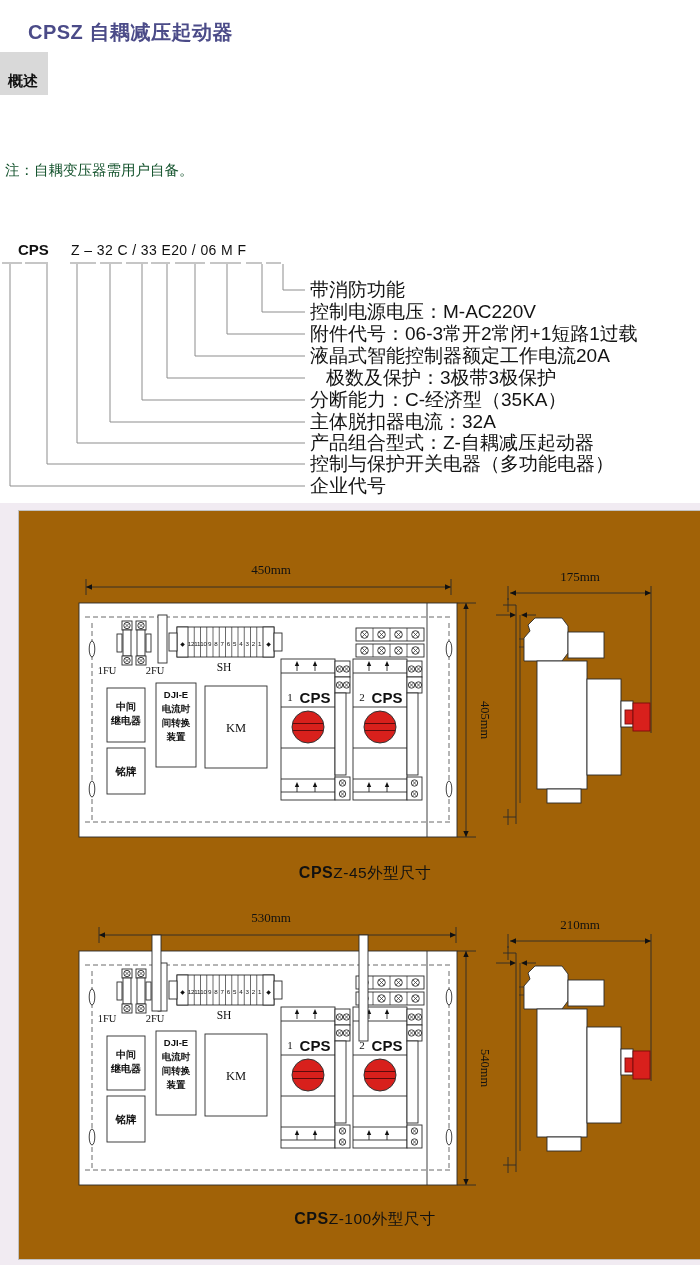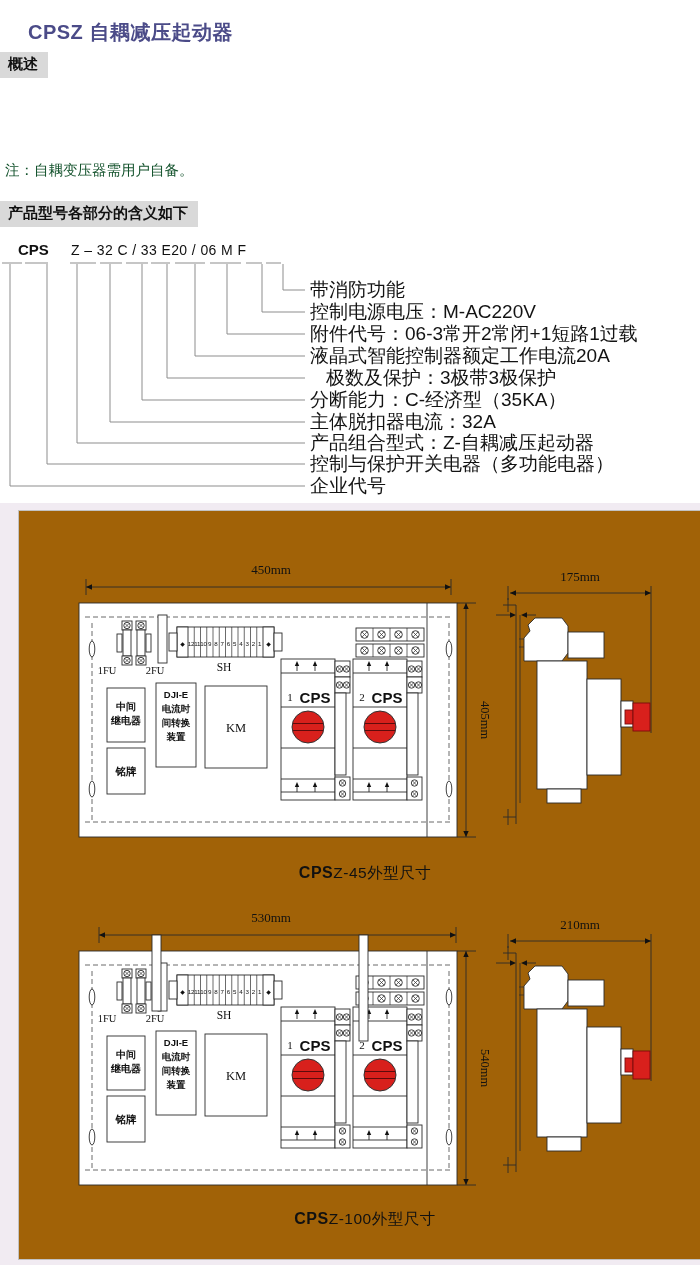--- a/index.html
+++ b/index.html
@@ -1,20 +1,20 @@
 <!DOCTYPE html>
 <html><head>
 <meta charset="utf-8">
 <style>
   html,body{margin:0;padding:0;}
   body{font-family:"Liberation Sans",sans-serif;background:#fff;}
   .page{position:relative;width:700px;height:1265px;background:#ffffff;overflow:hidden;}
   .title{position:absolute;left:28px;top:6px;font-size:20px;font-weight:bold;letter-spacing:.5px;}
   .badge{position:absolute;left:0;display:inline-block;background:#d9d9d9;color:#111;
-         font-size:15px;font-weight:bold;padding:3px 10px 4px 8px;}
+         font-size:15px;font-weight:bold;padding:20px 10px 4px 8px;}
   #badge-overview{top:52px;}
   #badge-model{top:201px;}
   .body-text{position:absolute;left:5px;top:90px;width:691px;height:69px;overflow:hidden;
              font-size:14.5px;line-height:23px;color:#151515;text-align:justify;}
   .body-text b{font-family:"Liberation Sans",sans-serif;}
   .note-text{position:absolute;left:5px;top:159px;width:691px;font-size:14.5px;line-height:23px;color:#14532d;}
   .model{position:absolute;left:0;top:238px;width:700px;height:265px;}
   .model svg{position:absolute;left:0;top:0;}
   .code-prefix{position:absolute;left:18px;top:3px;font-size:15px;font-weight:bold;color:#111;}
   .code-rest{position:absolute;left:71px;top:4px;font-size:14px;color:#111;letter-spacing:.4px;}
@@ -33,21 +33,20 @@
 <body>
 
 <div class="page">
 
   <h1 class="title" style="color: rgb(75, 75, 136);">CPSZ 自耦减压起动器</h1>
 
   <div class="badge" id="badge-overview">概述</div>
 
   <div class="note-text">注：自耦变压器需用户自备。</div>
 
-  <div class="badge" id="badge-model">产品型号各部分的含义如下</div>
 
   <div class="model">
     <svg id="model-lines" width="700" height="265" viewBox="0 0 700 265">
         <line x1="2" y1="25" x2="22" y2="25" stroke="#8d8d8d" stroke-width="1"></line>
         <line x1="25" y1="25" x2="48" y2="25" stroke="#8d8d8d" stroke-width="1"></line>
         <line x1="70" y1="25" x2="96" y2="25" stroke="#8d8d8d" stroke-width="1"></line>
         <line x1="100" y1="25" x2="122" y2="25" stroke="#8d8d8d" stroke-width="1"></line>
         <line x1="126" y1="25" x2="148" y2="25" stroke="#8d8d8d" stroke-width="1"></line>
         <line x1="151" y1="25" x2="170" y2="25" stroke="#8d8d8d" stroke-width="1"></line>
         <line x1="175" y1="25" x2="205" y2="25" stroke="#8d8d8d" stroke-width="1"></line>

